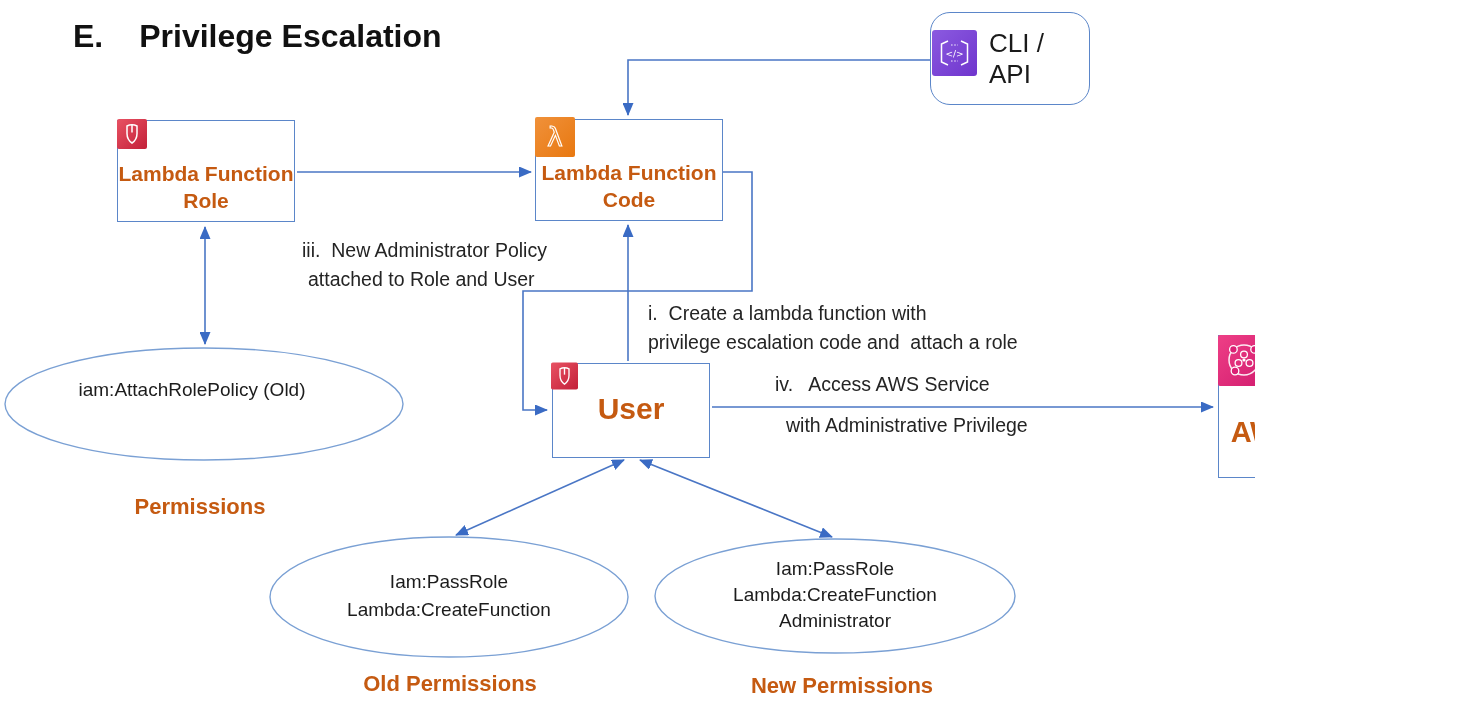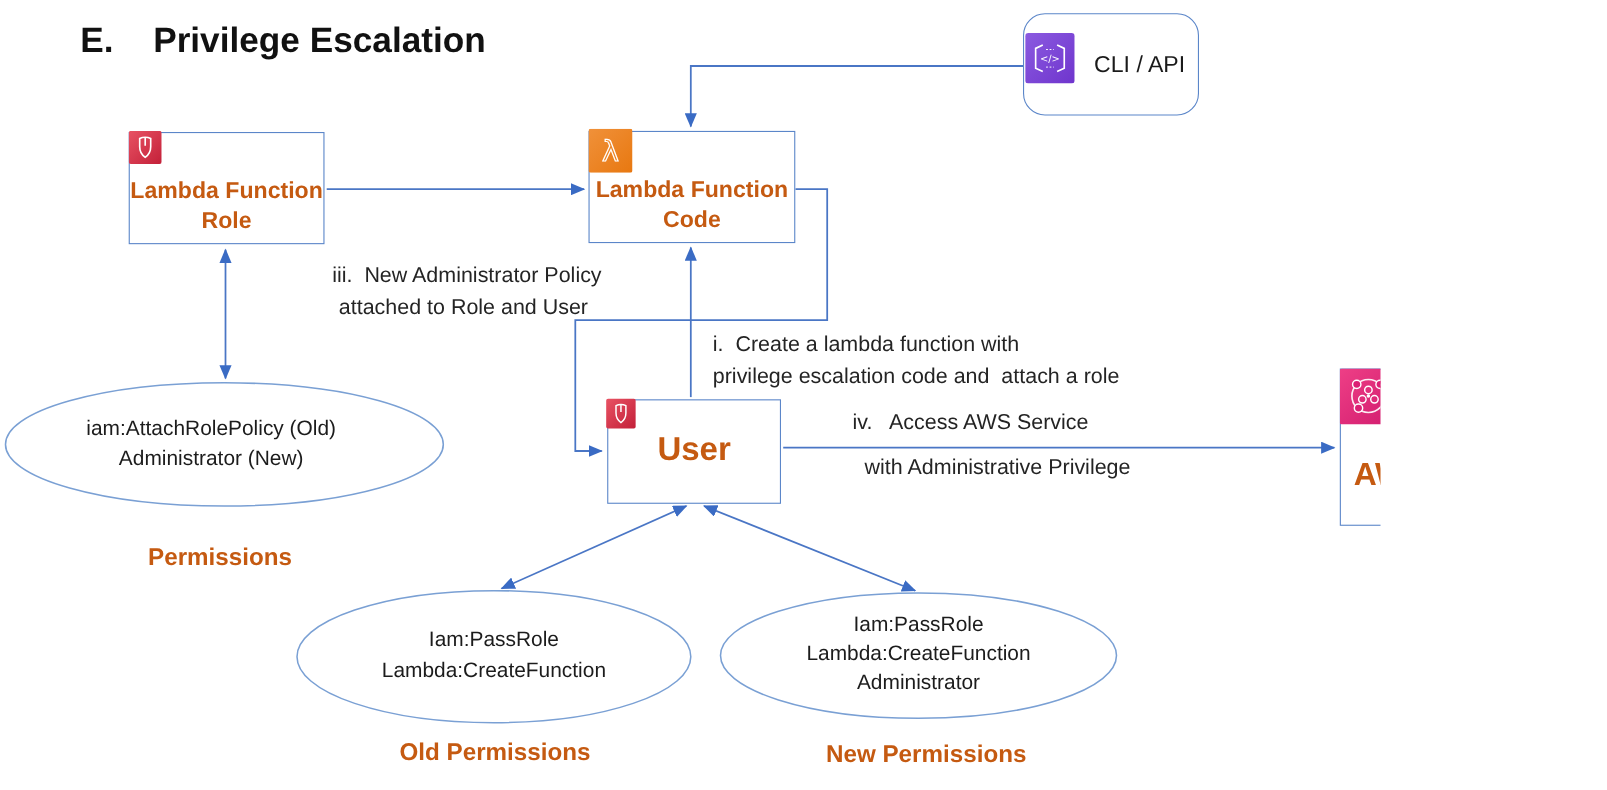--- a/index.html
+++ b/index.html
@@ -33,21 +33,21 @@
   .caption{
     position:absolute;z-index:3;text-align:center;
     color:#C55A11;font-weight:bold;font-size:22px;
   }
   .title{position:absolute;left:73px;top:18px;z-index:3;
     font-size:32px;font-weight:bold;color:#111;}
   .title .gap{display:inline-block;width:36px;}
   .cli-label{
     position:absolute;left:58px;top:0;bottom:0;right:6px;
     display:flex;align-items:center;justify-content:center;
-    font-size:21px;color:#1a1a1a;font-weight:normal;
+    font-size:26px;color:#1a1a1a;font-weight:normal;
   }
 </style>
 </head>
 <body>
 
 <div class="canvas">
 
   <svg class="layer" width="1461" height="718" viewBox="0 0 1461 718">
     <defs>
       <marker id="ah" markerWidth="14" markerHeight="11" refX="12" refY="5.5" orient="auto-start-reverse" markerUnits="userSpaceOnUse">
@@ -185,21 +185,20 @@
 
   <div class="txt" style="left:786px;top:411px;">
     <div class="ann-line">with Administrative Privilege</div>
   </div>
   <div class="txt" style="left:775px;top:370px;">
     <div class="ann-line">iv.   Access AWS Service</div>
   </div>
 
   <div class="ellipse-label" style="left:12px;top:376px;width:360px;">
     <div>iam:AttachRolePolicy (Old)</div>
-    <div>Administrator (New)</div>
   </div>
   <div class="ellipse-label" style="left:269px;top:568px;width:360px;">
     <div>Iam:PassRole</div>
     <div>Lambda:CreateFunction</div>
   </div>
   <div class="ellipse-label" style="left:655px;top:556px;width:360px;line-height:26px;">
     <div>Iam:PassRole</div>
     <div>Lambda:CreateFunction</div>
     <div>Administrator</div>
   </div>

